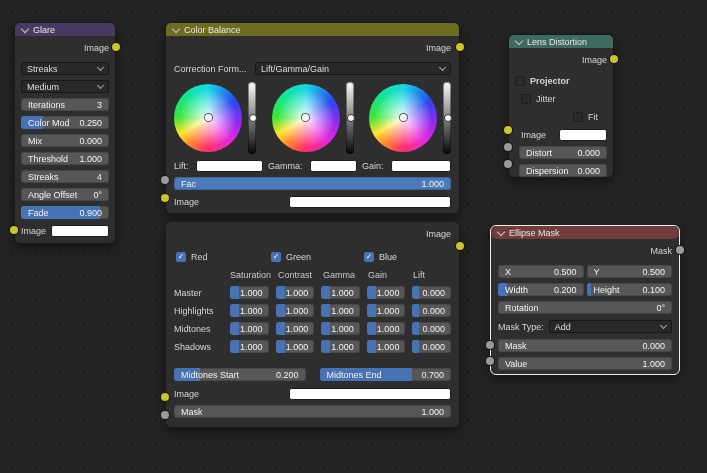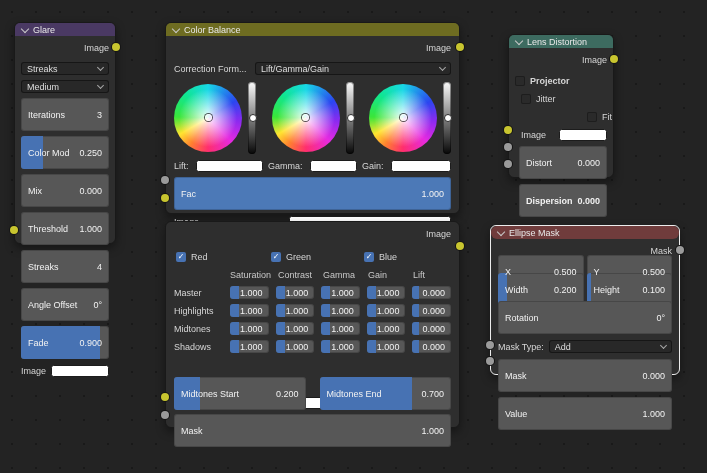--- a/index.html
+++ b/index.html
@@ -30,21 +30,21 @@
     transform:rotate(45deg);flex:none;margin-top:-2px;
   }
   .body{padding:5px 6px 0 6px;position:relative;}
   .body-wide{padding:5px 8px 0 8px;}
   .body>*{margin-bottom:5px;}
   .row{height:13px;display:flex;align-items:center;gap:5px;}
   .row.out{justify-content:flex-end;}
   .lbl{color:#d6d6d6;white-space:nowrap;}
   .w{
     height:13px;background:#575757;border-radius:3px;display:flex;align-items:center;
-    justify-content:space-between;padding:10px 7px;color:#fff;position:relative;overflow:hidden;
+    justify-content:space-between;padding:0 7px;color:#fff;position:relative;overflow:hidden;
     box-shadow:inset 0 0 0 1px rgba(0,0,0,.18);
   }
   .w .lbl,.w .val{position:relative;z-index:1;color:#f2f2f2;}
   .w .val{margin-left:auto;}
   .fill{position:absolute;left:0;top:0;bottom:0;background:#4772b3;}
   .w.full{background:#4c79b7;}
   .dd{
     height:13px;background:#282828;border-radius:3px;display:flex;align-items:center;
     justify-content:space-between;padding:0 6px;color:#dedede;
     box-shadow:inset 0 0 0 1px rgba(0,0,0,.45);
@@ -89,21 +89,21 @@
   .wlabels .pair{flex:1;display:flex;align-items:center;gap:7px;}
   .wlabels .swatch{flex:1;}
   .grid{display:grid;grid-template-columns:49px repeat(5,1fr);column-gap:7px;height:13px;align-items:center;}
   .colh{color:#c9c9c9;}
   .cell{justify-content:flex-end;padding:0 6px;}
   .chkbar{position:relative;height:13px;}
   .chkbar .chkrow{position:absolute;top:0;}
   .midrow{display:flex;gap:14px;height:13px;}
   .midrow .w{flex:1;}
   .mt3{margin-top:3px;} .mt4{margin-top:4px;} .mt6{margin-top:6px;}
-  .mt7{margin-top:24px;} .mt8{margin-top:8px;} .mt10{margin-top:10px;}
+  .mt7{margin-top:15px;} .mt8{margin-top:8px;} .mt10{margin-top:10px;}
   .f1{flex:1;}
 </style>
 </head>
 <body>
 
 <div class="canvas">
 
   <div class="node" style="left:14px;top:22px;width:100px;height:220px;">
     <div class="hdr hdr-glare">
       <span class="caret"></span>
@@ -240,33 +240,33 @@
           <span class="lbl">Image</span>
         </div>
       <div class="chkrow mt8" style="margin-left:0;font-weight:bold;">
         <span class="chk"></span>
         <span class="lbl">Projector</span>
       </div>
       <div class="chkrow mt3" style="margin-left:6px;">
         <span class="chk"></span>
         <span class="lbl">Jitter</span>
       </div>
-      <div class="chkrow mt3" style="margin-left:24px;padding-left:48px;">
+      <div class="chkrow mt3" style="margin-left:10px;padding-left:48px;">
         <span class="chk"></span>
         <span class="lbl">Fit</span>
       </div>
       <div class="row">
         <span class="lbl" style="margin-left:6px;">Image</span>
         <div class="swatch" style="width:48px;margin-left:auto;"></div>
       </div>
       <div class="w mt4" style="margin-left:4px;">
         <span class="lbl">Distort</span>
           <span class="val">0.000</span>
       </div>
-      <div class="w mt4" style="margin-left:4px;font-weight:bold;">
+      <div class="w mt4" style="margin-left:4px;">
         <span class="lbl">Dispersion</span>
           <span class="val">0.000</span>
       </div>
     </div>
     <span class="sock sy" style="top:20px;right:-5px;"></span>
     <span class="sock sy" style="top:91px;left:-5px;"></span>
     <span class="sock sg" style="top:108px;left:-5px;"></span>
     <span class="sock sg" style="top:125px;left:-5px;"></span>
   </div>
 

